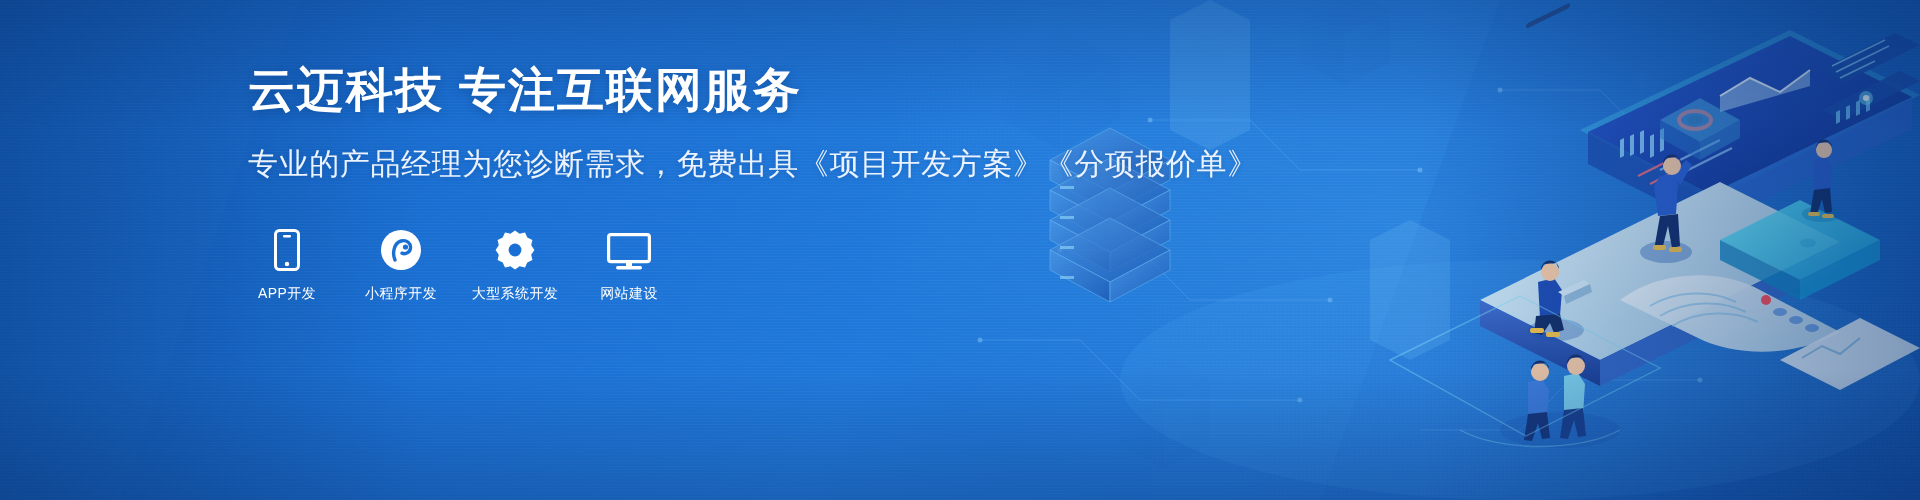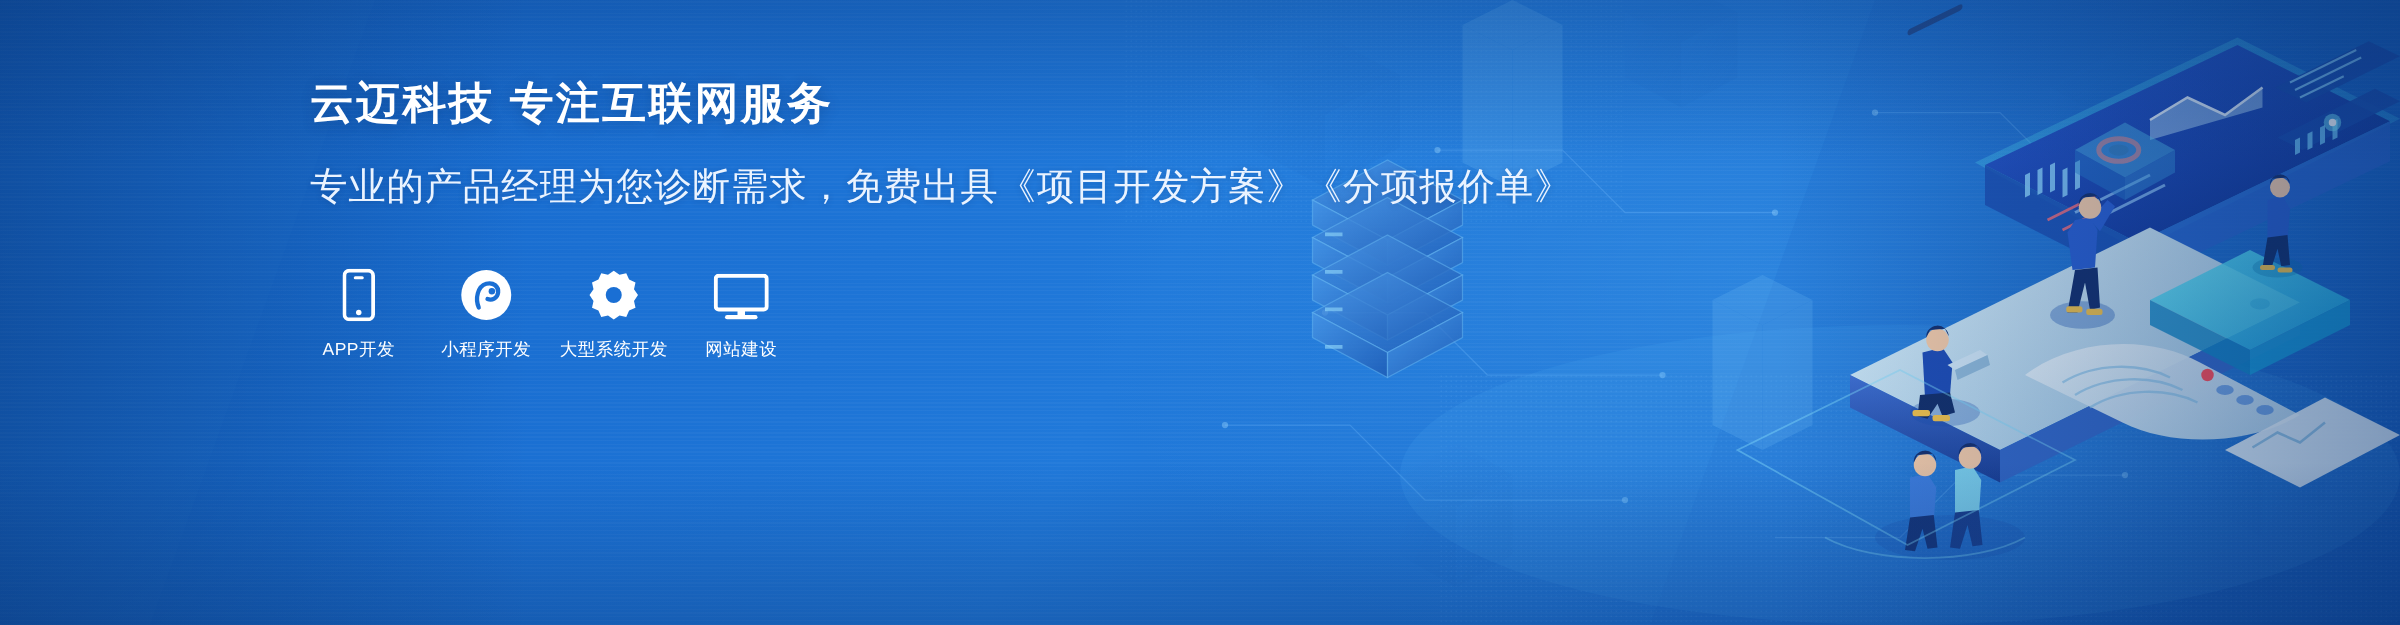--- a/index.html
+++ b/index.html
@@ -35,37 +35,37 @@
   }
 
   .bg-art { position:absolute; inset:0; pointer-events:none; }
   .illus  { position:absolute; right:0; top:0; width:960px; height:500px; pointer-events:none; }
 
   
   .content{
     position:absolute; left:248px; top:62px; width:900px; z-index:6;
   }
   .headline{
-    font-size:35px; line-height:1.18; font-weight:bold; color:#ffffff;
+    font-size:47px; line-height:1.18; font-weight:bold; color:#ffffff;
     letter-spacing:2px;
     text-shadow:0 2px 10px rgba(4,40,96,.30);
     white-space:nowrap;
   }
   .subline{
     margin-top:23px;
     font-size:30px; line-height:1.62; color:#eaf3ff;
     letter-spacing:.6px; font-weight:normal;
     text-shadow:0 1px 5px rgba(4,40,96,.22);
     white-space:nowrap;
   }
   .subline .ln{ display:block; }
 
   .services{
     margin-top:36px;
-    display:flex; align-items:center; gap:24px;
+    display:flex; align-items:center; gap:36px;
   }
   .svc{
     display:flex; flex-direction:column; align-items:center;
     width:78px;
   }
   .svc-icon{
     height:46px; display:flex; align-items:flex-end; justify-content:center;
   }
   .svc-icon svg{ display:block; }
   .svc-label{

